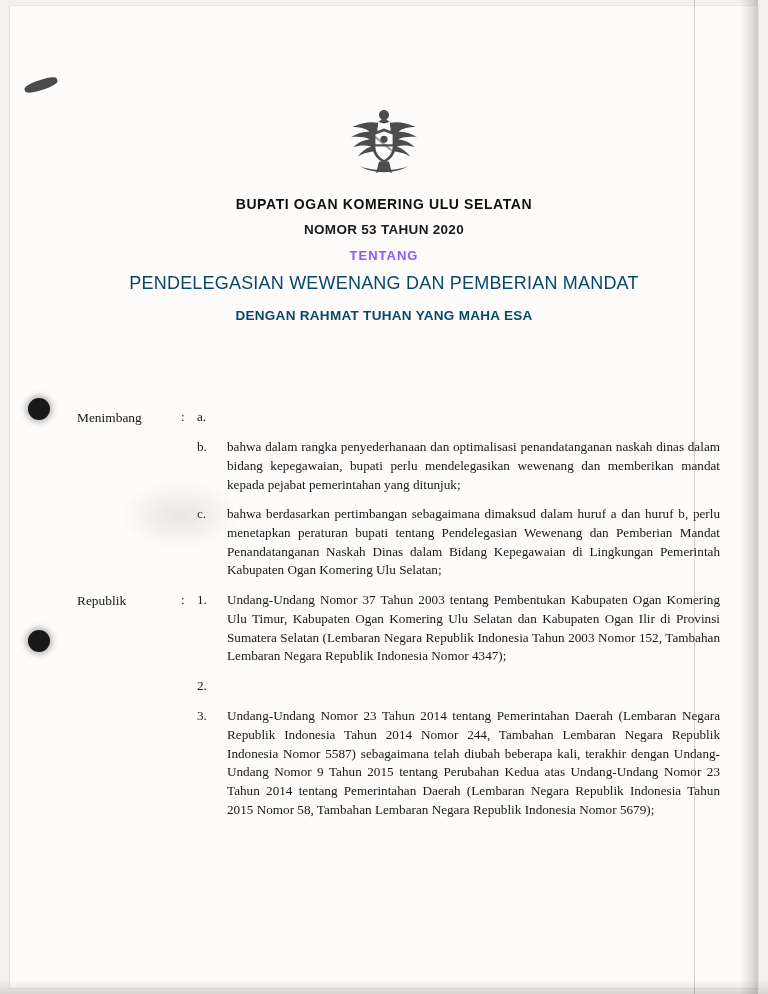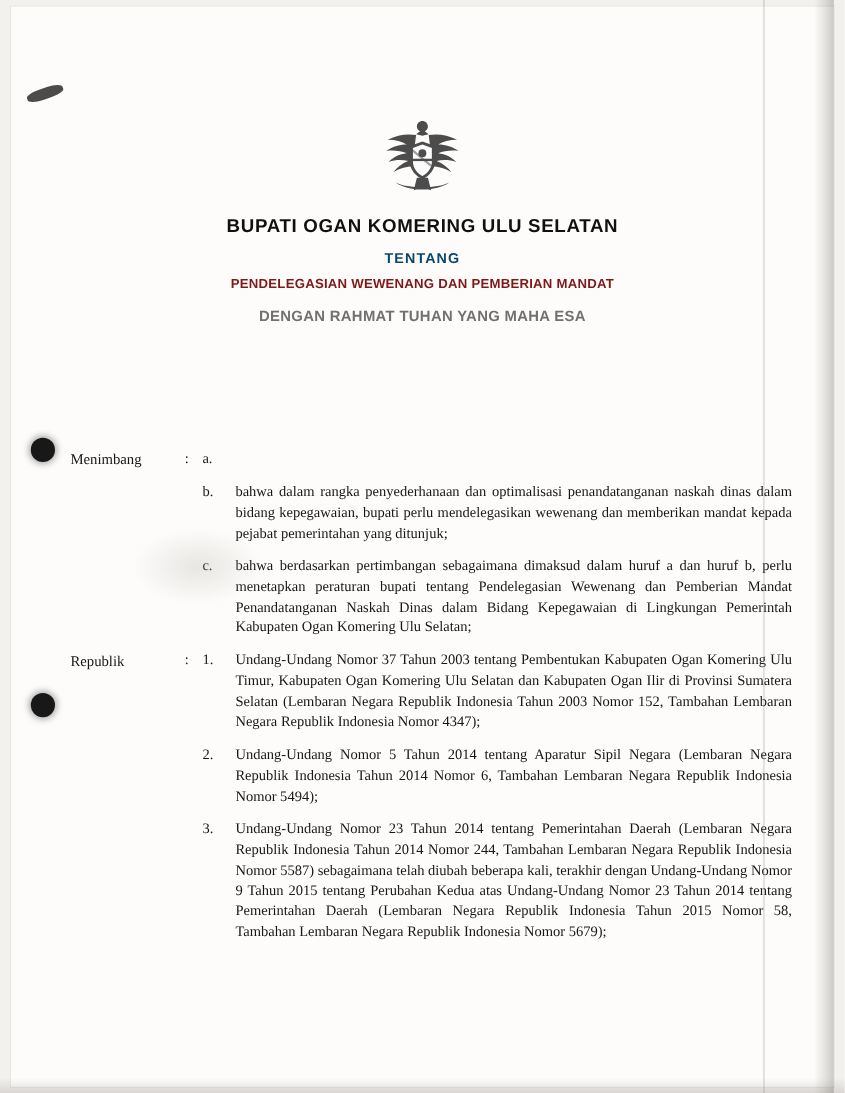--- a/index.html
+++ b/index.html
@@ -97,21 +97,21 @@
 
   #heading-block {
     position: absolute;
     left: 64px;
     top: 196px;
     width: 640px;
   }
   .h-title {
     font-family: "Liberation Sans", sans-serif;
     font-weight: bold;
-    font-size: 17px;
+    font-size: 14px;
     letter-spacing: 0.6px;
     color: #141414;
     margin-bottom: 10px;
   }
   .h-prov {
     font-family: "Liberation Sans", sans-serif;
     font-weight: bold;
     font-size: 13.5px;
     letter-spacing: 0.4px;
     color: #1d1d1d;
@@ -133,37 +133,37 @@
     color: #1d1d1d;
     margin-top: 2px;
   }
   .h-tentang {
     font-family: "Liberation Sans", sans-serif;
     font-weight: bold;
     font-size: 13px;
     letter-spacing: 1px;
     margin-top: 11px;
     margin-bottom: 9px;
-    color: #0c4a6e;
+    color: #8b5cf6;
   }
   .h-subject {
     font-family: "Liberation Sans", sans-serif;
-    font-weight: bold;
-    font-size: 12px;
+    font-weight: normal;
+    font-size: 18px;
     letter-spacing: 0.2px;
     line-height: 1.3;
-    color: #7f1d1d;
+    color: #0c4a6e;
   }
   .h-god {
     font-family: "Liberation Sans", sans-serif;
     font-weight: bold;
     font-size: 13.5px;
     letter-spacing: 0.3px;
     margin-top: 13px;
-    color: #737373;
+    color: #0c4a6e;
   }
   .h-bupati2 {
     font-family: "Liberation Sans", sans-serif;
     font-weight: bold;
     font-size: 13px;
     letter-spacing: 0.3px;
     margin-top: 12px;
     color: #1d1d1d;
   }
 
@@ -171,21 +171,21 @@
   #body-block {
     position: absolute;
     left: 64px;
     top: 408px;
     width: 656px;
     font-family: "Liberation Serif", serif;
     font-size: 13.2px;
     line-height: 1.42;
     color: #1b1b1b;
   }
-  .clause-group { margin-bottom: 6px; }
+  .clause-group { margin-bottom: 6px; margin-left: 13px; }
   .clause-row {
     display: flex;
     align-items: flex-start;
     margin-bottom: 11px;
   }
   .col-label {
     width: 104px;
     flex: 0 0 104px;
     font-family: "Liberation Serif", serif;
     font-size: 13.4px;
@@ -238,20 +238,21 @@
 
         <path d="M53 80 L49 96 L60 92 L71 96 L67 80 Z"></path>
 
         <path d="M26 86 C42 98 78 98 94 86 C80 94 40 94 26 86 Z"></path>
       </g>
     </svg>
   </div>
 
   <div id="heading-block">
     <div class="h-title center">BUPATI OGAN KOMERING ULU SELATAN</div>
+    <div class="h-nomor center">NOMOR  53   TAHUN 2020</div>
     <div class="h-tentang center">TENTANG</div>
     <div class="h-subject center">PENDELEGASIAN WEWENANG DAN PEMBERIAN MANDAT</div>
     <div class="h-god center">DENGAN RAHMAT TUHAN YANG MAHA ESA</div>
   </div>
 
   <div id="body-block">
 
     <div class="clause-group">
       <div class="clause-row">
         <div class="col-label">Menimbang</div>
@@ -276,21 +277,20 @@
       <div class="clause-row">
         <div class="col-label">Republik</div>
         <div class="col-colon">:</div>
         <div class="col-marker">1.</div>
         <div class="col-text">Undang-Undang Nomor 37 Tahun 2003 tentang Pembentukan Kabupaten Ogan Komering Ulu Timur, Kabupaten Ogan Komering Ulu Selatan dan Kabupaten Ogan Ilir di Provinsi Sumatera Selatan (Lembaran Negara Republik Indonesia Tahun 2003 Nomor 152, Tambahan Lembaran Negara Republik Indonesia Nomor 4347);</div>
       </div>
       <div class="clause-row">
         <div class="col-label blank-label">.</div>
         <div class="col-colon"></div>
         <div class="col-marker">2.</div>
-        <div class="col-text">Undang-Undang Nomor 5 Tahun 2014 tentang Aparatur Sipil Negara (Lembaran Negara Republik Indonesia Tahun 2014 Nomor 6, Tambahan Lembaran Negara Republik Indonesia Nomor 5494);</div>
       </div>
       <div class="clause-row">
         <div class="col-label blank-label">.</div>
         <div class="col-colon"></div>
         <div class="col-marker">3.</div>
         <div class="col-text">Undang-Undang Nomor 23 Tahun 2014 tentang Pemerintahan Daerah (Lembaran Negara Republik Indonesia Tahun 2014 Nomor 244, Tambahan Lembaran Negara Republik Indonesia Nomor 5587) sebagaimana telah diubah beberapa kali, terakhir dengan Undang-Undang Nomor 9 Tahun 2015 tentang Perubahan Kedua atas Undang-Undang Nomor 23 Tahun 2014 tentang Pemerintahan Daerah (Lembaran Negara Republik Indonesia Tahun 2015 Nomor 58, Tambahan Lembaran Negara Republik Indonesia Nomor 5679);</div>
       </div>
     </div>
 
   </div>

